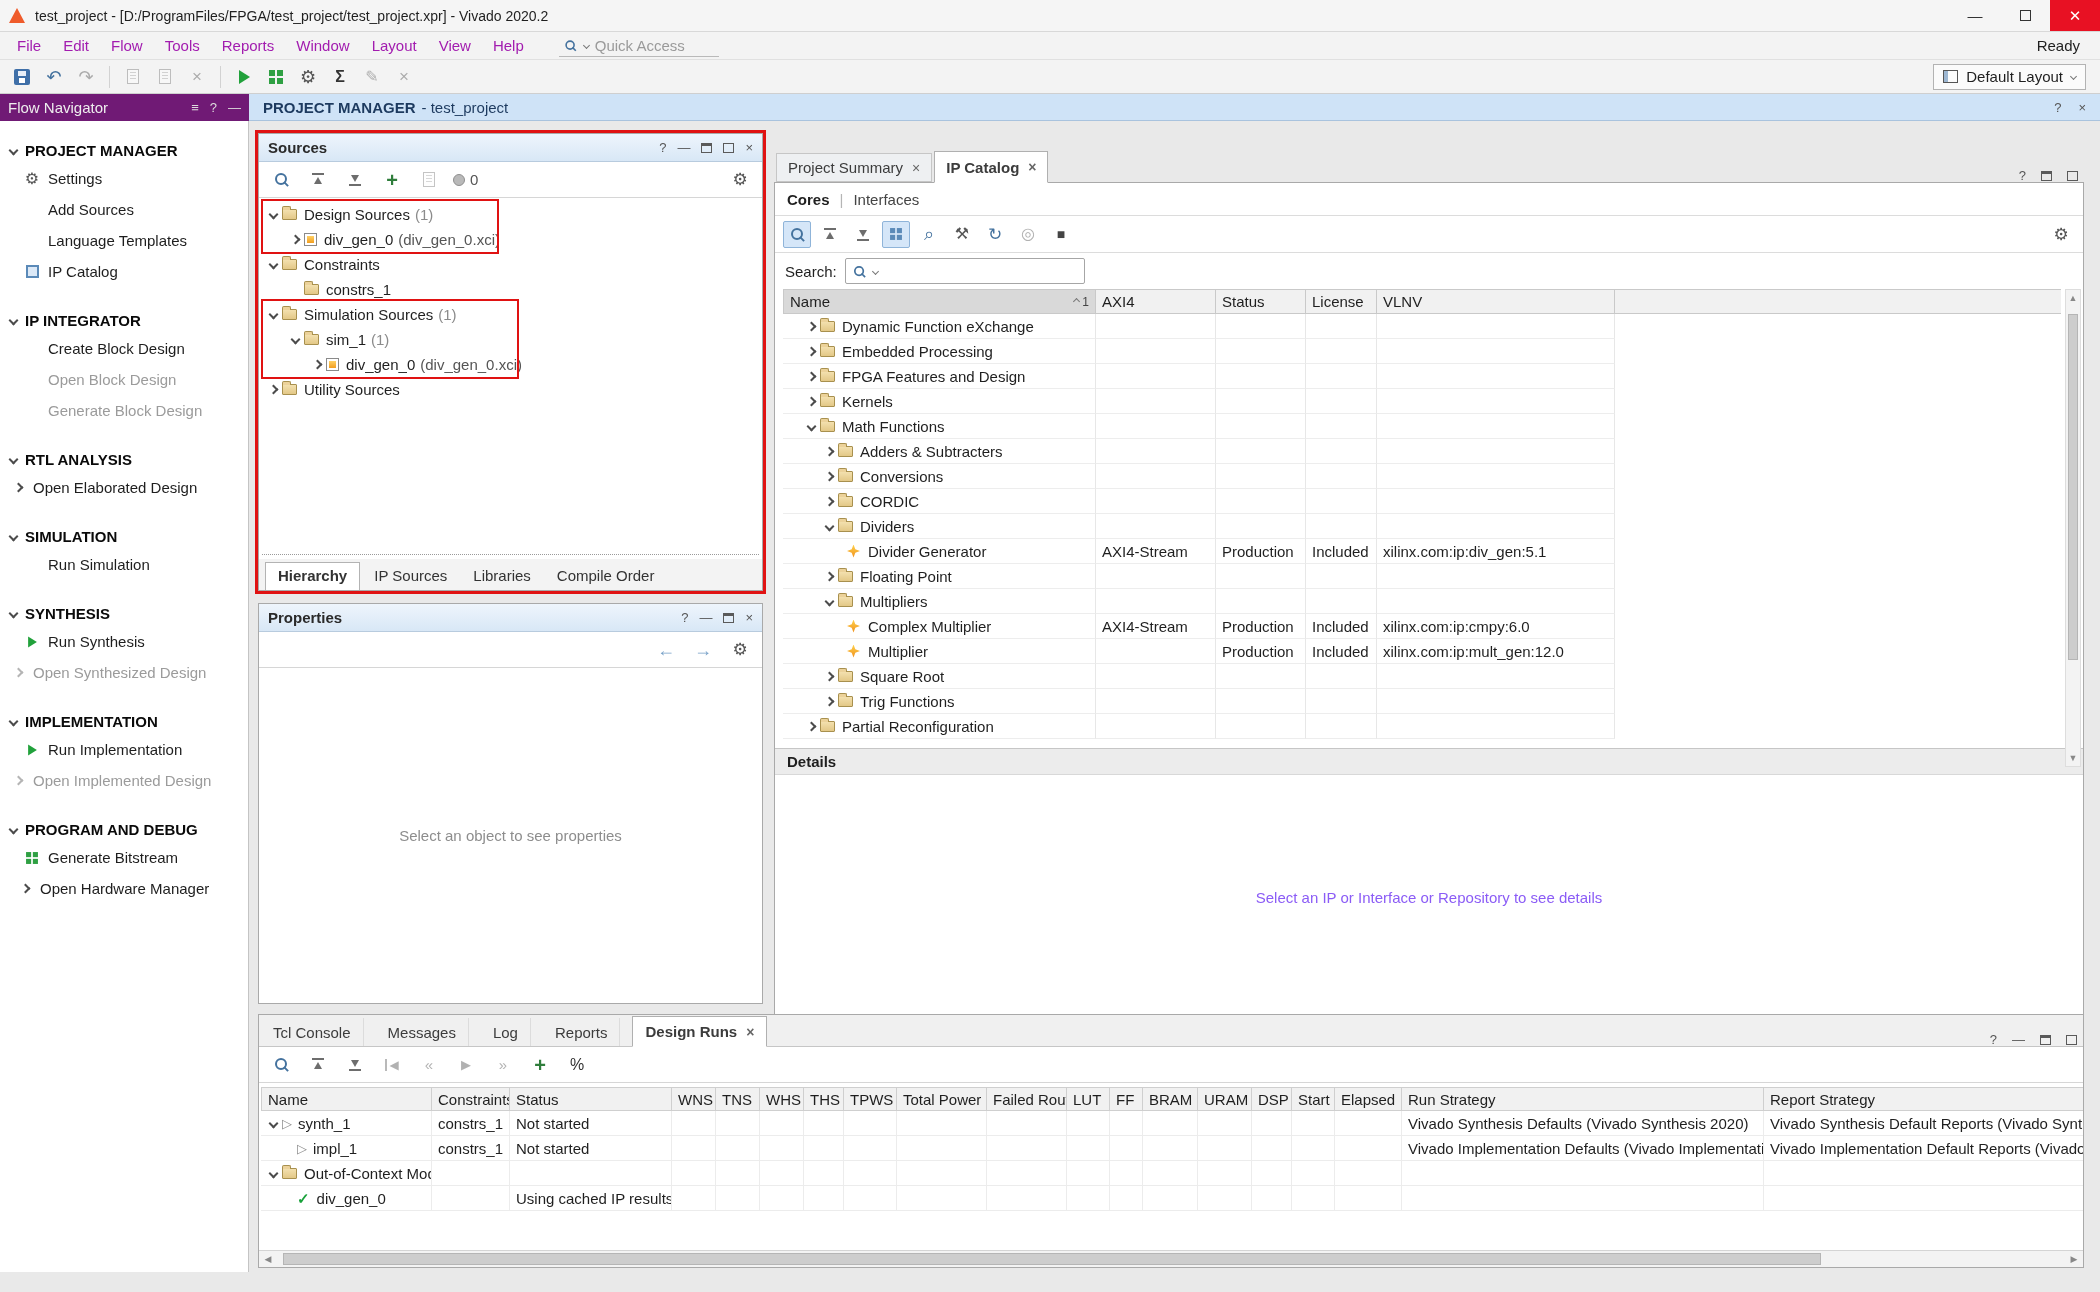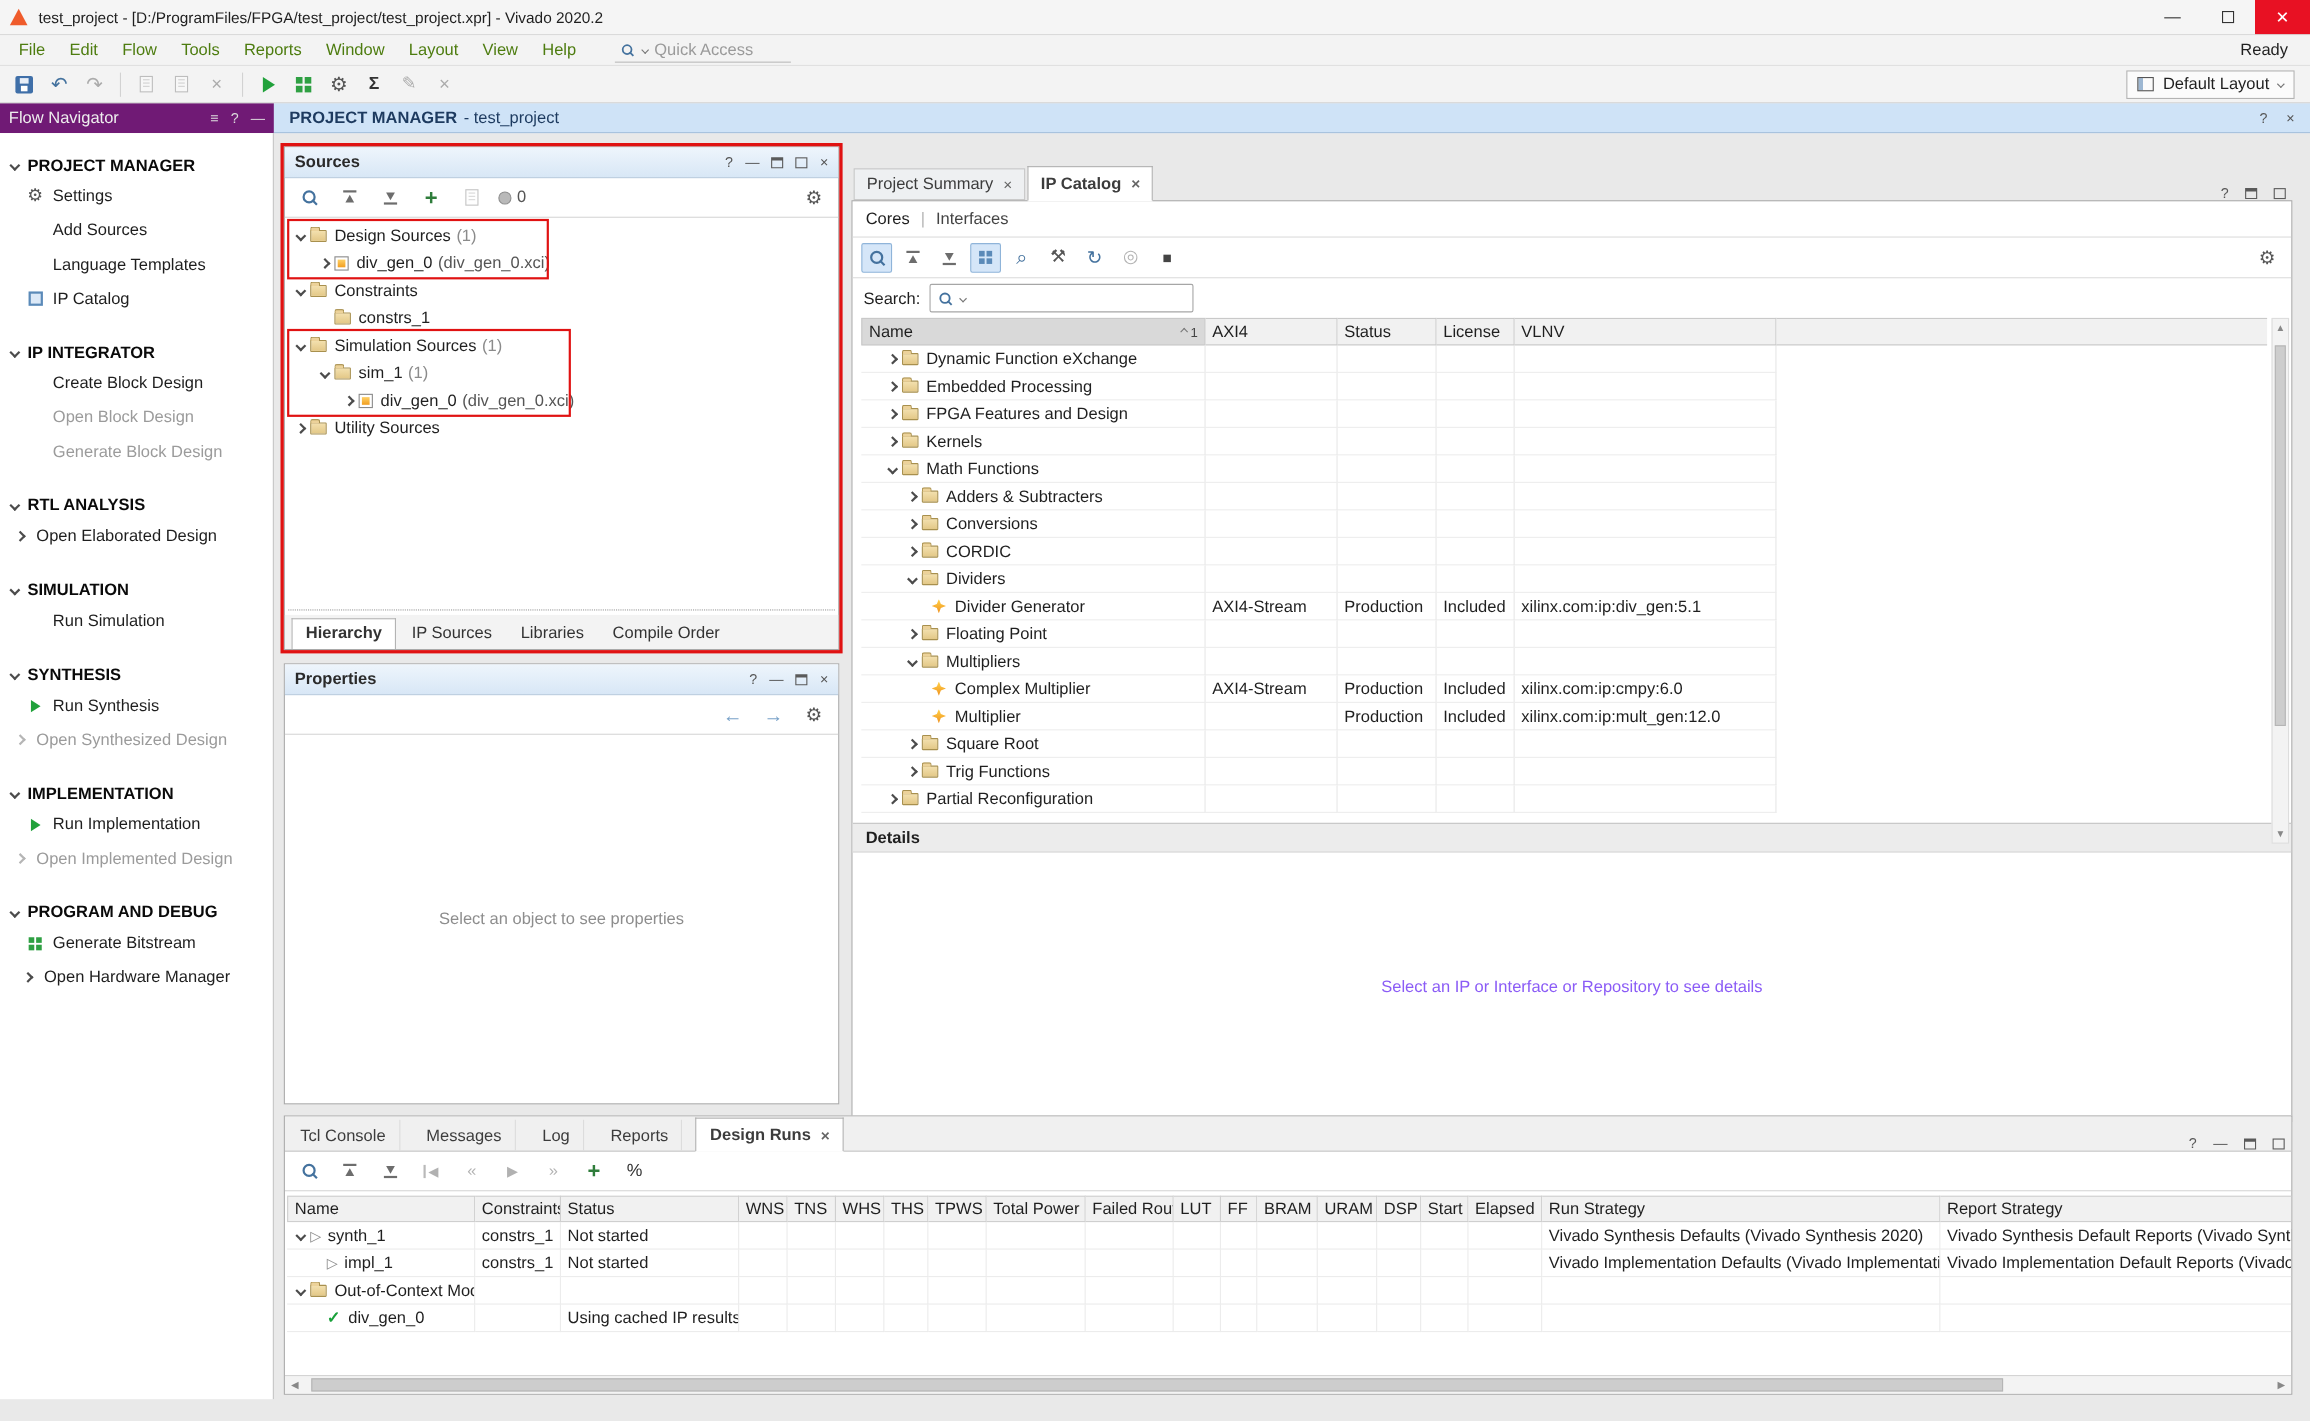--- a/index.html
+++ b/index.html
@@ -41,21 +41,21 @@
 .i-dot{width:12px;height:12px;border-radius:50%;background:#b9b9b9;border:1px solid #8f8f8f;flex:none}
 .g{line-height:1;font-size:16px;color:#555}
 .i-check{color:#18a13a;font-weight:bold;font-size:15px;line-height:1}
 .i-playo{color:#8c8c8c;font-size:13px;line-height:1}
 
 #titlebar{position:absolute;left:0;top:0;width:2100px;height:32px;background:#f5f5f5;border-bottom:1px solid #d8d8d8;display:flex;align-items:center}
 .flame{width:0;height:0;border-left:8px solid transparent;border-right:8px solid transparent;border-bottom:15px solid #ef5b2b;margin:0 10px 0 9px;flex:none}
 .wbtn{width:50px;height:31px;display:flex;align-items:center;justify-content:center;color:#333;flex:none}
 .wbtn.close{background:#e81123;color:#fff}
 #menubar{position:absolute;left:0;top:32px;width:2100px;height:28px;background:#f3f3f3;display:flex;align-items:center;border-bottom:1px solid #e0e0e0;padding-left:6px}
-.mi{padding:0 11px;color:#4d7c0f}
+.mi{padding:0 11px;color:#a21caf}
 .qa{margin-left:24px;height:22px;display:flex;align-items:center;gap:6px;border-bottom:1px solid #b9b9b9;color:#9a9a9a;width:160px;padding:0 4px}
 #toolbar{position:absolute;left:0;top:60px;width:2100px;height:34px;background:#f3f3f3;border-bottom:1px solid #cfcfcf;display:flex;align-items:center;padding-left:8px;gap:4px}
 .tico{width:28px;height:27px;display:flex;align-items:center;justify-content:center;flex:none;border:1px solid transparent;border-radius:2px}
 .tico.pressed{background:#d5e6f8;border-color:#8fb4d9}
 .vsep{width:1px;height:22px;background:#d2d2d2;margin:0 5px;flex:none}
 .layoutsel{margin-left:auto;margin-right:14px;border:1px solid #b3b3b3;height:26px;display:flex;align-items:center;padding:0 9px;gap:8px;background:#fbfbfb}
 
 #fnav-head{position:absolute;left:0;top:94px;width:249px;height:27px;background:#701a75;color:#eee;display:flex;align-items:center;padding:0 8px}
 #fnav-head .hic{color:#ddd}
 #pm-bar{position:absolute;left:249px;top:94px;width:1851px;height:27px;background:#cfe3f7;border-bottom:1px solid #a9c3de;display:flex;align-items:center;padding:0 14px;gap:6px}
@@ -506,21 +506,21 @@
       <span class="hic">
           <span class="i-win"></span>
         </span>
       <span class="hic">
           <span class="i-win" style="border-top-width:1px"></span>
         </span>
     </div>
   </div>
   <div class="mbody">
     <div class="cores">
-      <span style="font-weight:normal">Cores</span>
+      <span style="font-weight:bold">Cores</span>
       <span style="color:#b5b5b5">|</span>
       <span style="color:#444">Interfaces</span>
     </div>
     <div class="iptb">
       <span class="tico pressed">
           <span class="i-search"></span>
         </span>
       <span class="tico">
           <span class="i-coll"></span>
         </span>

